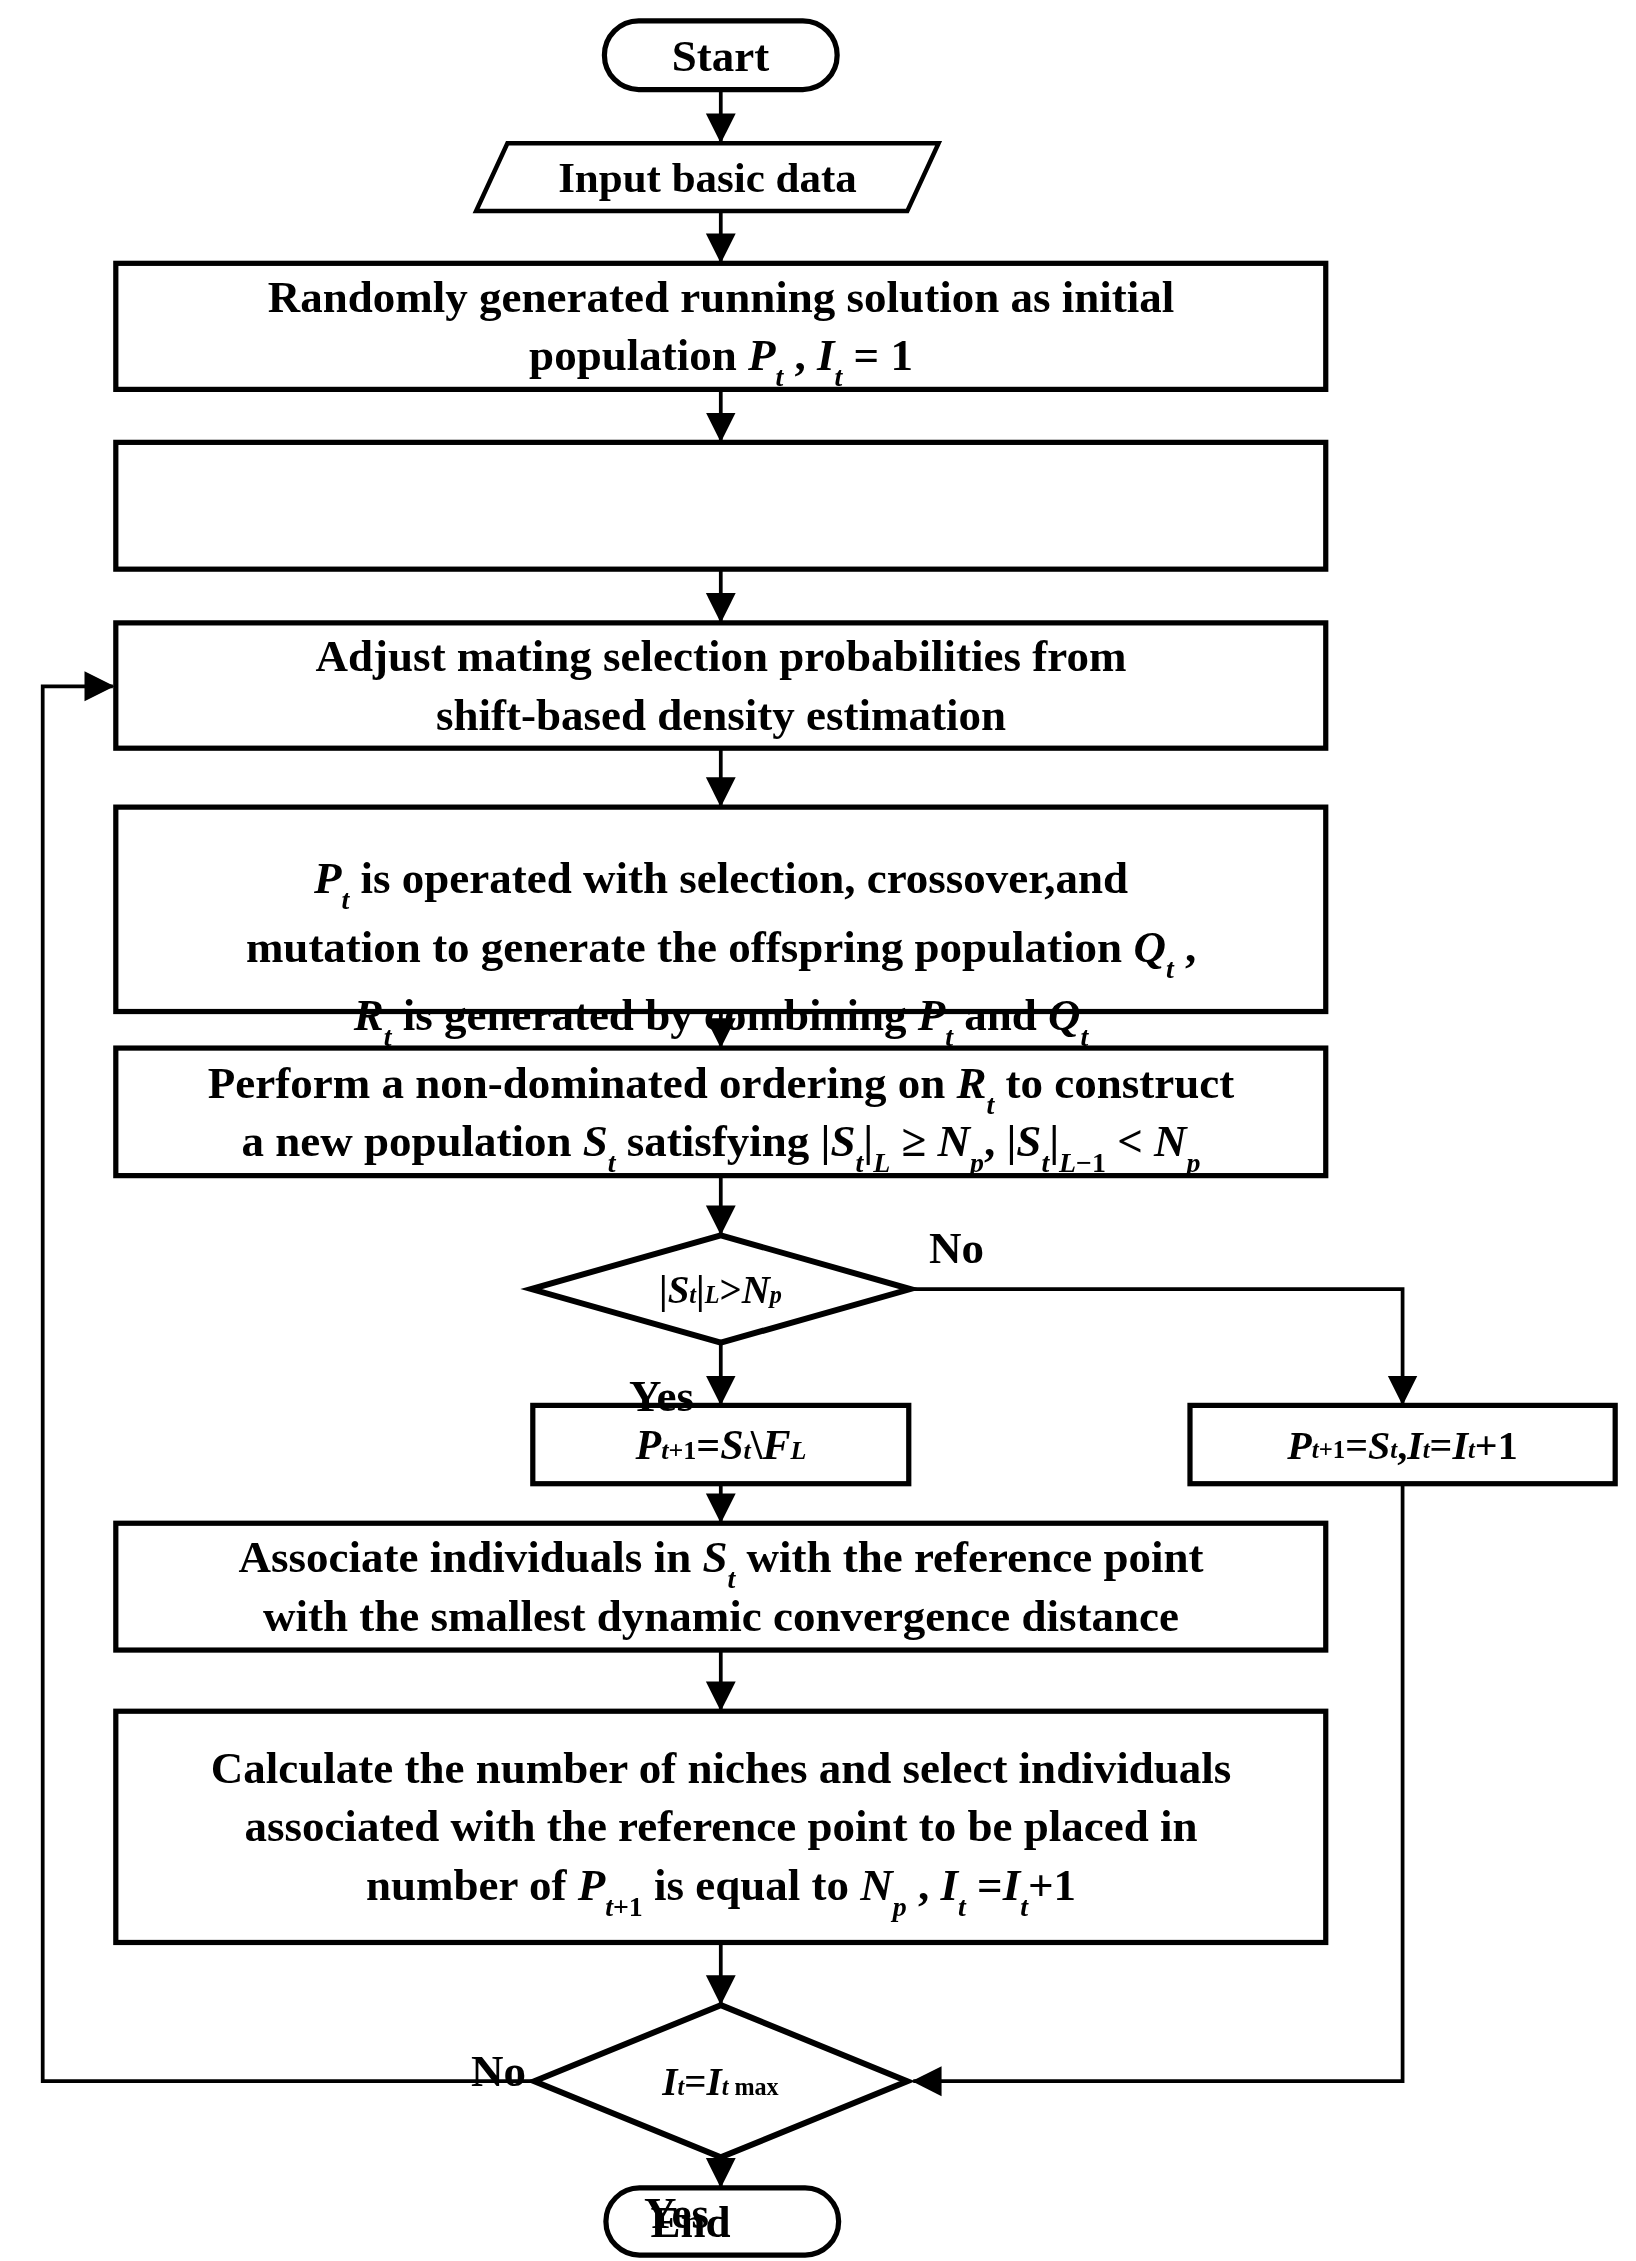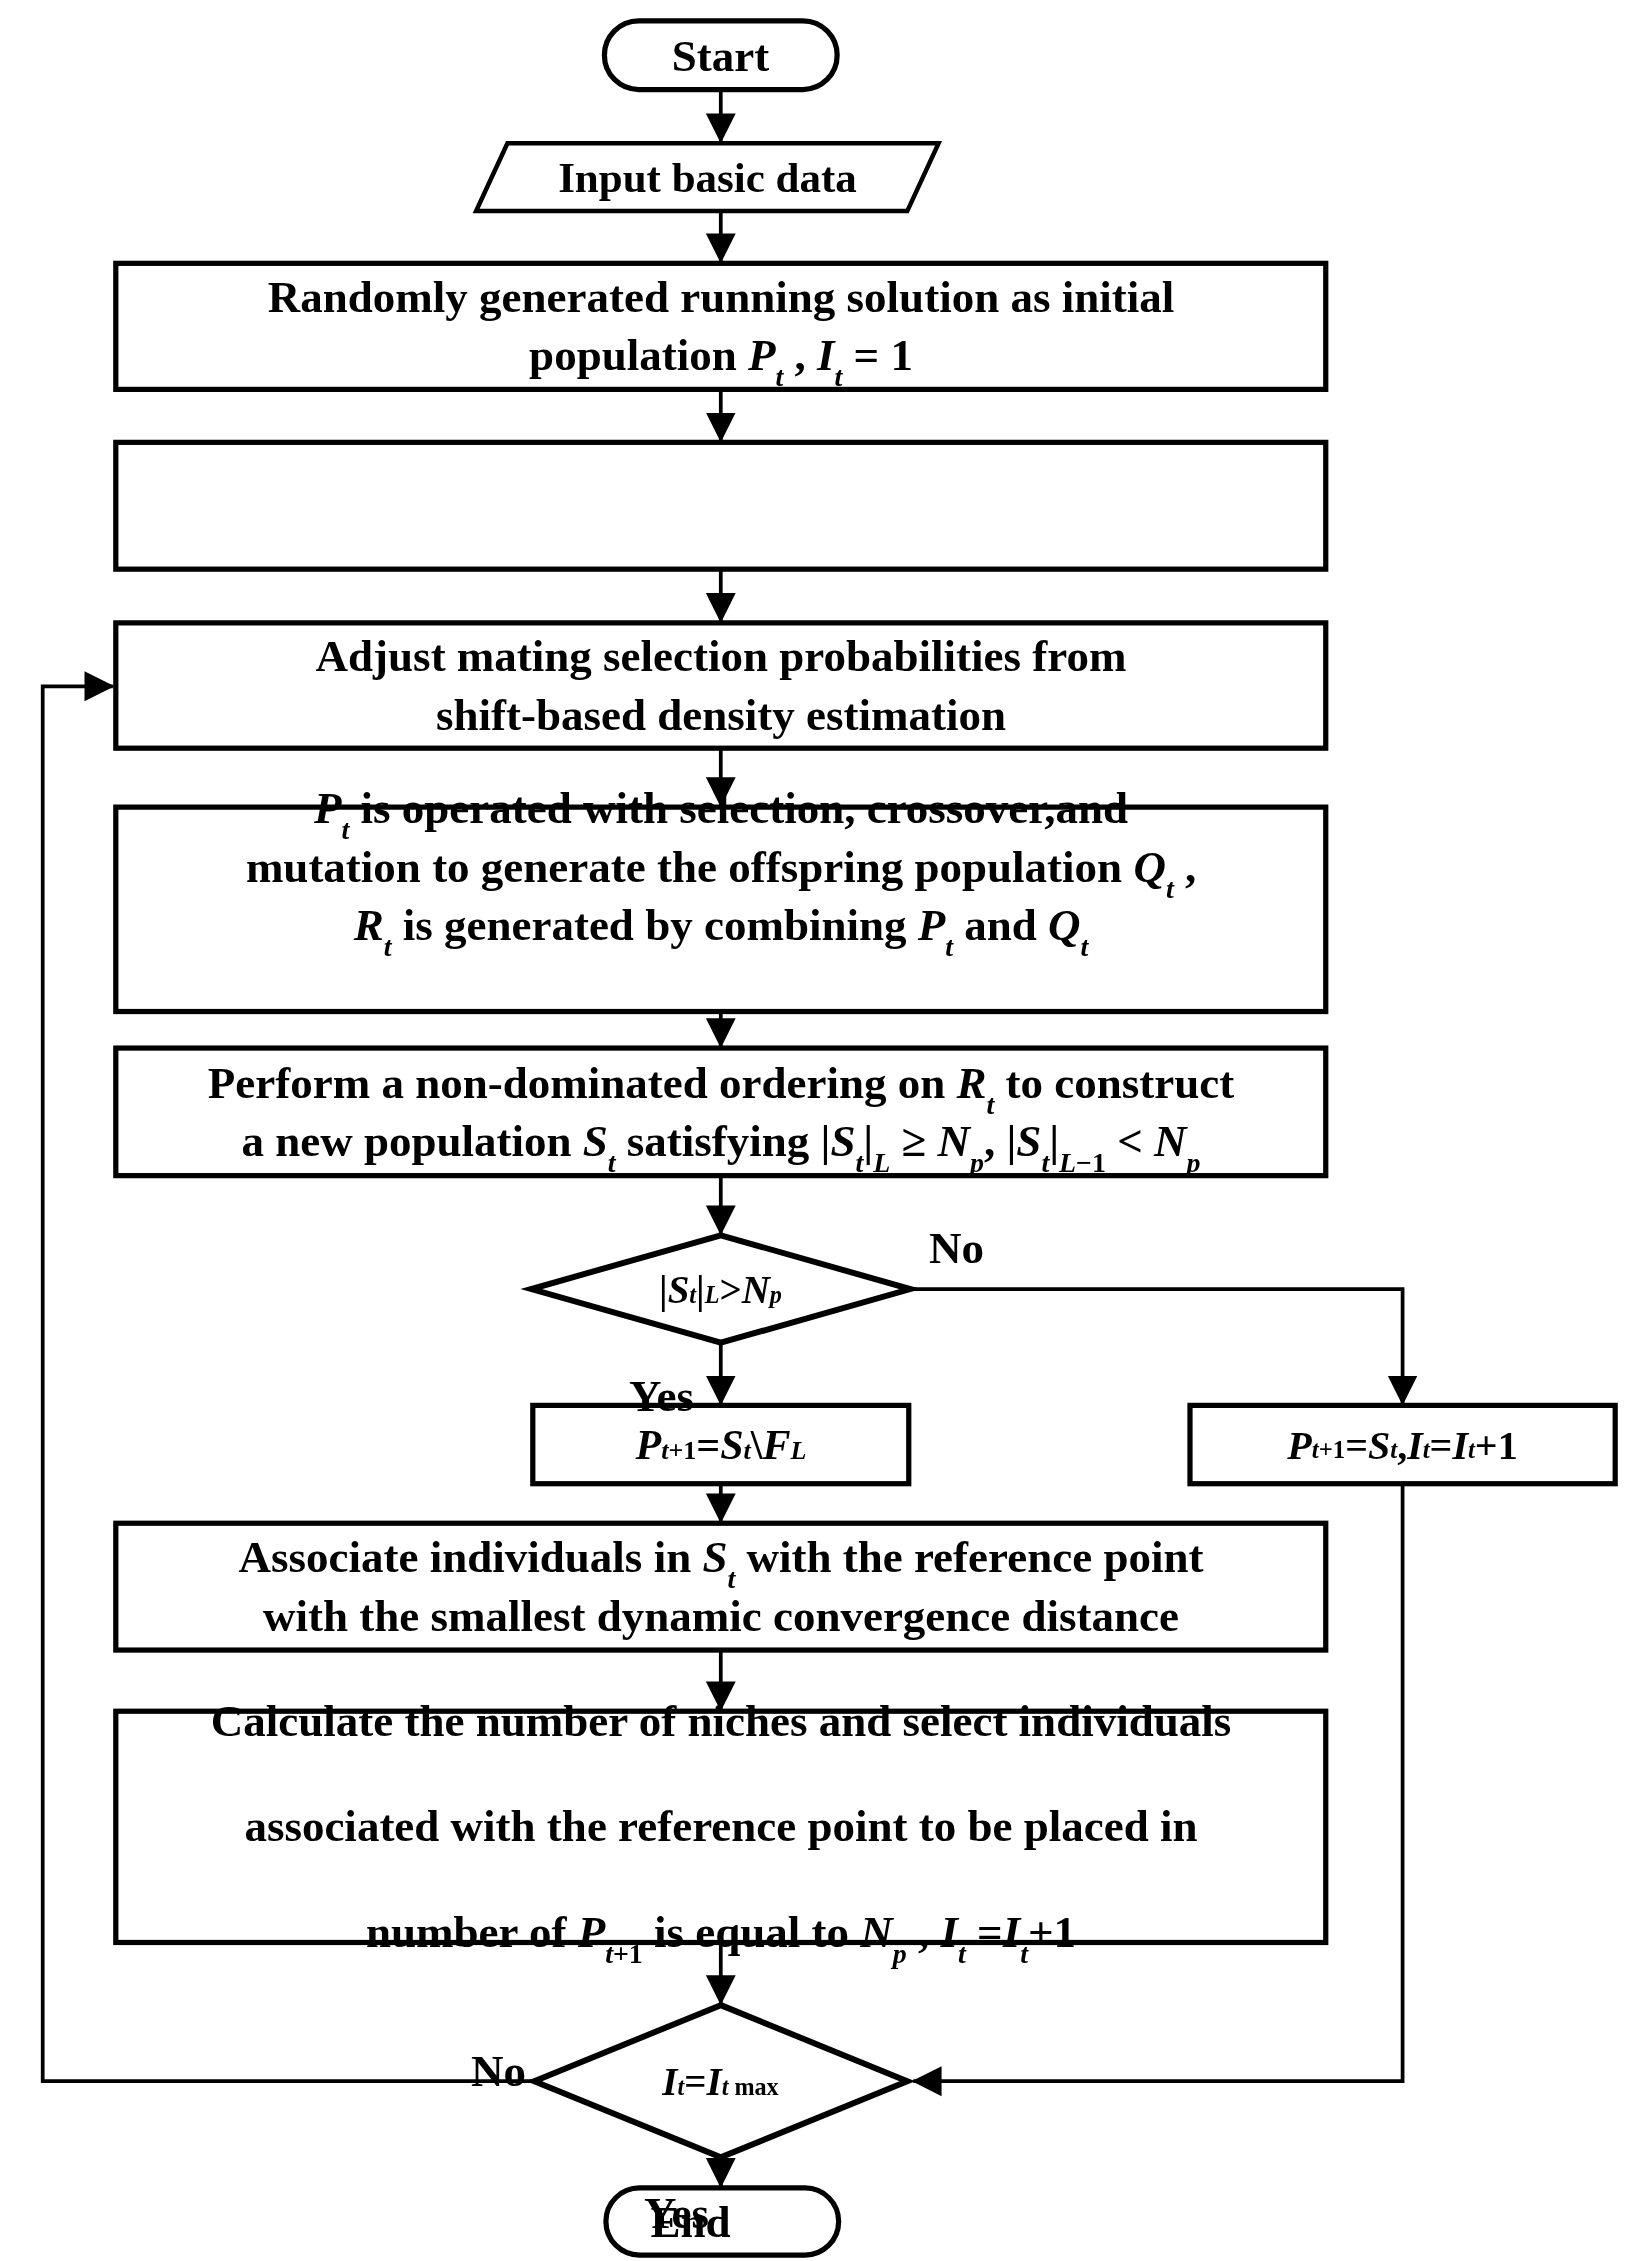--- a/index.html
+++ b/index.html
@@ -78,21 +78,21 @@
     <div>Randomly generated running solution as initial</div>
     <div>population <i>P</i><sub><i>t</i></sub> , <i>I</i><sub><i>t</i></sub> = 1</div>
   </div>
 
 
   <div class="txt col f60" style="left:116px;top:623px;width:1210px;height:125px;">
     <div>Adjust mating selection probabilities from</div>
     <div>shift-based density estimation</div>
   </div>
 
-  <div class="txt col f60" style="left:116px;top:765px;width:1210px;height:204px;">
+  <div class="txt col f60" style="left:116px;top:845px;width:1210px;height:204px;gap:10px;">
     <div><i>P</i><sub><i>t</i></sub> is operated with selection, crossover,and</div>
     <div>mutation to generate the offspring population <i>Q</i><sub><i>t</i></sub> ,</div>
     <div><i>R</i><sub><i>t</i></sub> is generated by combining <i>P</i><sub><i>t</i></sub> and <i>Q</i><sub><i>t</i></sub></div>
   </div>
 
   <div class="txt col f60" style="left:116px;top:1048px;width:1210px;height:128px;">
     <div>Perform a non-dominated ordering on <i>R</i><sub><i>t</i></sub> to construct</div>
     <div>a new population <i>S</i><sub><i>t</i></sub> satisfying |<i>S</i><sub><i>t</i></sub>|<sub><i>L</i></sub> ≥ <i>N</i><sub><i>p</i></sub>, |<i>S</i><sub><i>t</i></sub>|<sub><i>L</i>−1</sub> &lt; <i>N</i><sub><i>p</i></sub></div>
   </div>
 
@@ -102,21 +102,21 @@
   <div class="txt left f60" style="left:929px;top:1218px;width:149px;height:60px;">No</div>
 
   <div class="txt f56" style="left:533px;top:1406px;width:376px;height:78px;"><i>P</i><sub><i>t</i>+1</sub> = <i>S</i><sub><i>t</i></sub>\<i>F</i><sub><i>L</i></sub></div>
   <div class="txt f54" style="left:1190px;top:1406px;width:425px;height:78px;"><i>P</i><sub><i>t</i>+1</sub> = <i>S</i><sub><i>t</i></sub> , <i>I</i><sub><i>t</i></sub> = <i>I</i><sub><i>t</i></sub>+1</div>
 
   <div class="txt col f60" style="left:116px;top:1523px;width:1210px;height:127px;align-items:center;">
     <div>Associate individuals in <i>S</i><sub><i>t</i></sub> with the reference point</div>
     <div>with the smallest dynamic convergence distance</div>
   </div>
 
-  <div class="txt col f60" style="left:116px;top:1711px;width:1210px;height:231px;gap:47px;">
+  <div class="txt col f60" style="left:116px;top:1711px;width:1210px;height:231px;">
     <div>Calculate the number of niches and select individuals</div>
     <div>associated with the reference point to be placed in</div>
     <div>number of <i>P</i><sub><i>t</i>+1</sub> is equal to <i>N</i><sub><i>p</i></sub> ,  <i>I</i><sub><i>t</i></sub> =<i>I</i><sub><i>t</i></sub>+1</div>
   </div>
 
   <div class="txt f52" style="left:534px;top:2044px;width:373px;height:75px;"><i>I</i><sub><i>t</i></sub> = <i>I</i><sub><i>t</i> max</sub></div>
 
   <div class="txt right f60" style="left:403px;top:2016px;width:123px;height:60px;">No</div>
   <div class="txt right f60" style="left:556px;top:2158px;width:153px;height:60px;">Yes</div>
 

